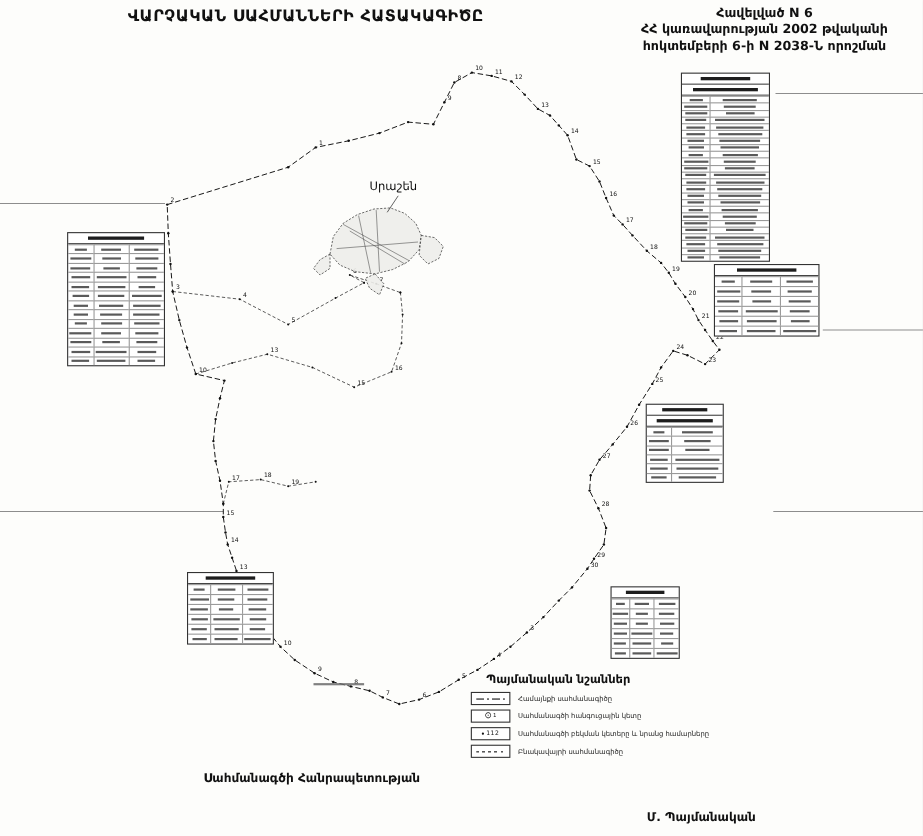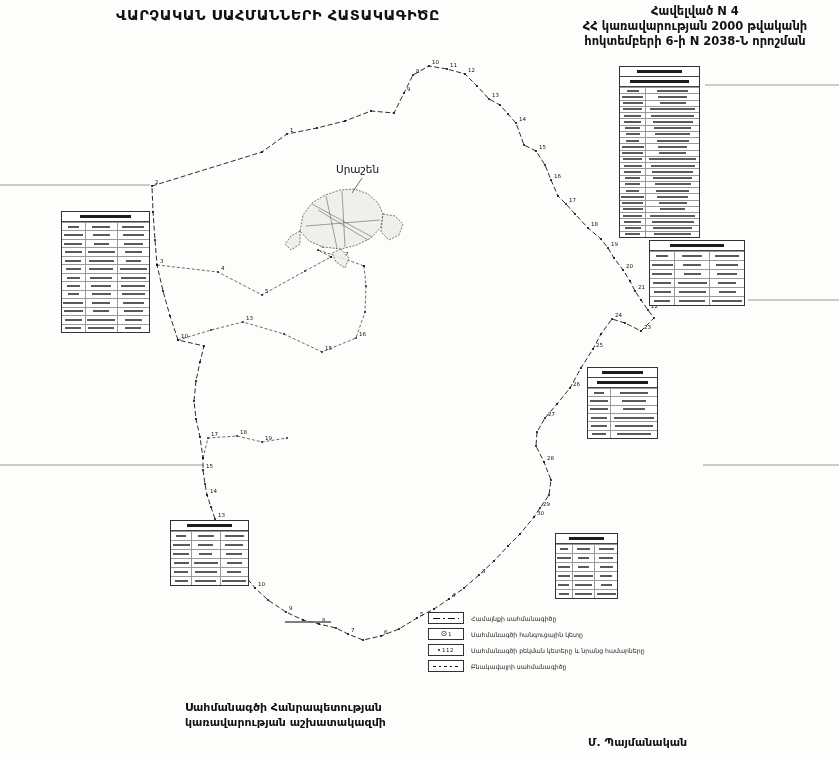--- a/index.html
+++ b/index.html
@@ -45,22 +45,22 @@
 </head>
 <body>
 
 <div class="page">
 
   <div class="hdr-left">
     <div>ՎԱՐՉԱԿԱՆ ՍԱՀՄԱՆՆԵՐԻ ՀԱՏԱԿԱԳԻԾԸ</div>
   </div>
 
   <div class="hdr-right">
-    <div>Հավելված N 4</div>
-    <div>ՀՀ կառավարության 2000 թվականի</div>
+    <div>Հավելված N 6</div>
+    <div>ՀՀ կառավարության 2002 թվականի</div>
     <div>հոկտեմբերի 6-ի N 2038-Ն որոշման</div>
   </div>
 
   <svg id="mapsvg" width="839" height="760">
       <line x1="0" y1="185" x2="150" y2="185" stroke="#7d7d7d" stroke-width="0.8"></line>
       <line x1="0" y1="465" x2="203" y2="465" stroke="#7d7d7d" stroke-width="0.8"></line>
       <line x1="705" y1="85" x2="839" y2="85" stroke="#7d7d7d" stroke-width="0.8"></line>
       <line x1="748" y1="300" x2="839" y2="300" stroke="#7d7d7d" stroke-width="0.8"></line>
       <line x1="703" y1="465" x2="839" y2="465" stroke="#7d7d7d" stroke-width="0.8"></line>
       <g>
@@ -878,20 +878,21 @@
             </div>
             <div class="t-cell">
               <span class="bar" style="width: 87%;"></span>
             </div>
           </div>
         </div>
       </div>
     </div>
 
   <div class="legend">
+    <div class="legend-title">Պայմանական նշաններ</div>
     <div id="legend-items">
         <div class="lg-row">
           <div class="lg-sym">
             <span class="sym-dashdot"></span>
           </div>
           <div class="lg-label">Համայնքի սահմանագիծը</div>
         </div>
         <div class="lg-row">
           <div class="lg-sym">
             <span class="nodeglyph">⊙</span>
@@ -910,18 +911,17 @@
           <div class="lg-sym">
             <span class="sym-dotted"></span>
           </div>
           <div class="lg-label">Բնակավայրի սահմանագիծը</div>
         </div>
       </div>
   </div>
 
   <div class="foot-left">
     <div>Սահմանագծի Հանրապետության</div>
-    <div>կառավարության աշխատակազմի</div>
   </div>
 
   <div class="foot-right">Մ. Պայմանական</div>
 
 </div>
 
 </body></html>

